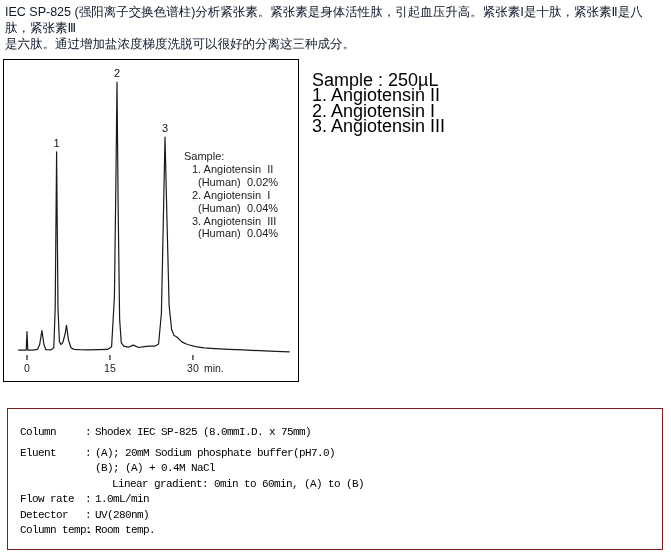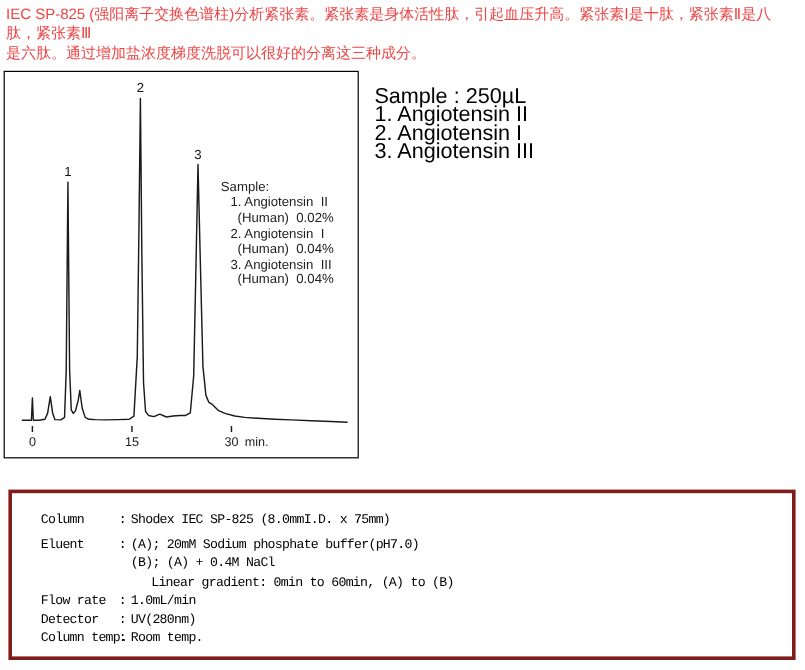--- a/index.html
+++ b/index.html
@@ -3,42 +3,42 @@
 <meta charset="utf-8">
 <style>
   html,body{margin:0;padding:0;}
   body{
     width:671px;height:558px;position:relative;overflow:hidden;
     background:#ffffff;color:#111111;
     font-family:"Liberation Sans", sans-serif;
   }
   .header{
     position:absolute;left:5px;top:4px;width:662px;
-    font-size:12.5px;line-height:16px;color:#ef4444;
+    font-size:12.5px;line-height:16px;color:#0f172a;
   }
   .chart-panel{
     position:absolute;left:3px;top:59px;width:296px;height:323px;
     border:1px solid #000;box-sizing:border-box;background:#fff;
   }
   .chart-panel svg{position:absolute;left:0;top:0;display:block;}
   .legend{
     position:absolute;left:180px;top:90px;
     font-size:11px;line-height:12.9px;white-space:pre;color:#222;
   }
   .legend .ind1{padding-left:8px;}
   .legend .ind2{padding-left:14px;}
   .side-note{
     position:absolute;left:312px;top:73px;
     font-size:18px;line-height:15.4px;color:#000;
   }
   .method-table{
     position:absolute;left:7px;top:408px;width:656px;height:142px;
-    border:3px solid #7f1d1d;box-sizing:border-box;background:#fff;
+    border:1px solid #7f1d1d;box-sizing:border-box;background:#fff;
     font-family:"Liberation Mono", monospace;font-size:11px;letter-spacing:-0.6px;
-    padding:16px 0 0 24px;color:#000;
+    padding:16px 0 0 12px;color:#000;
   }
   .mrow{line-height:15.5px;white-space:pre;}
   .mrow.gap{margin-top:5px;}
   .mrow .lbl{display:inline-block;width:65px;}
   .mrow .sep{display:inline-block;width:10px;}
   .mrow .val.extra{padding-left:17px;margin-top:40px;}
 </style>
 </head>
 <body>
 

